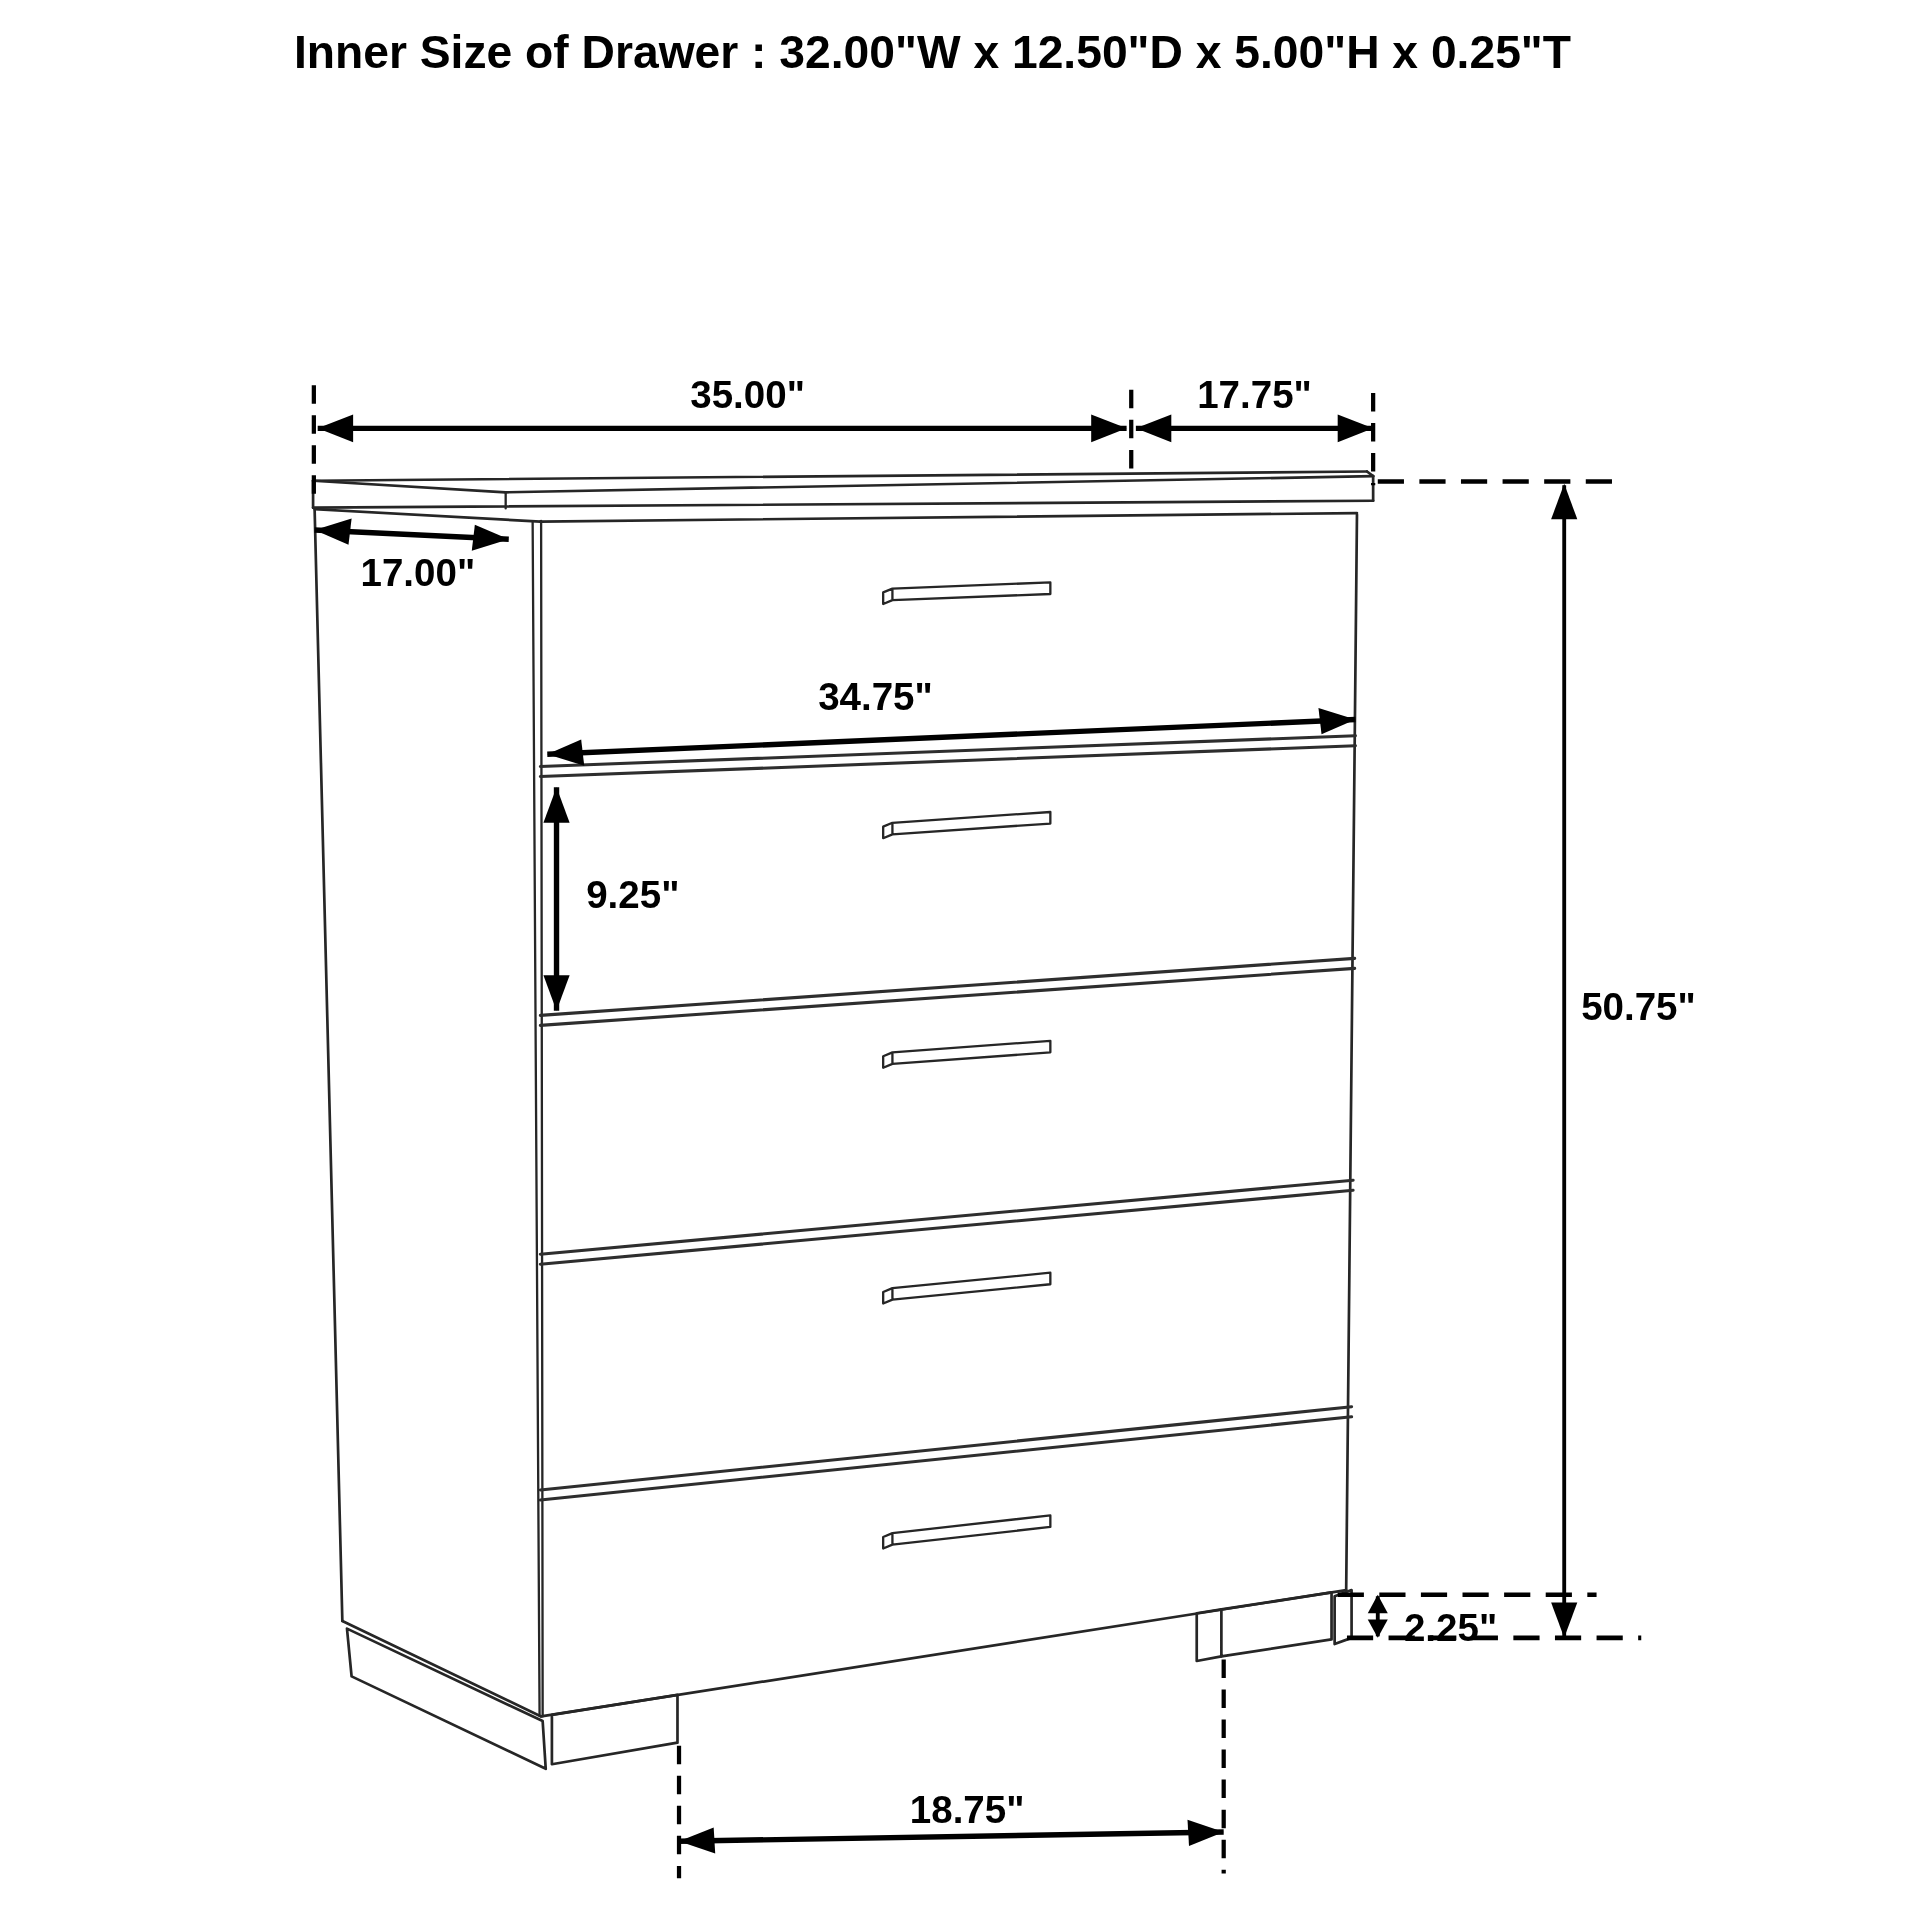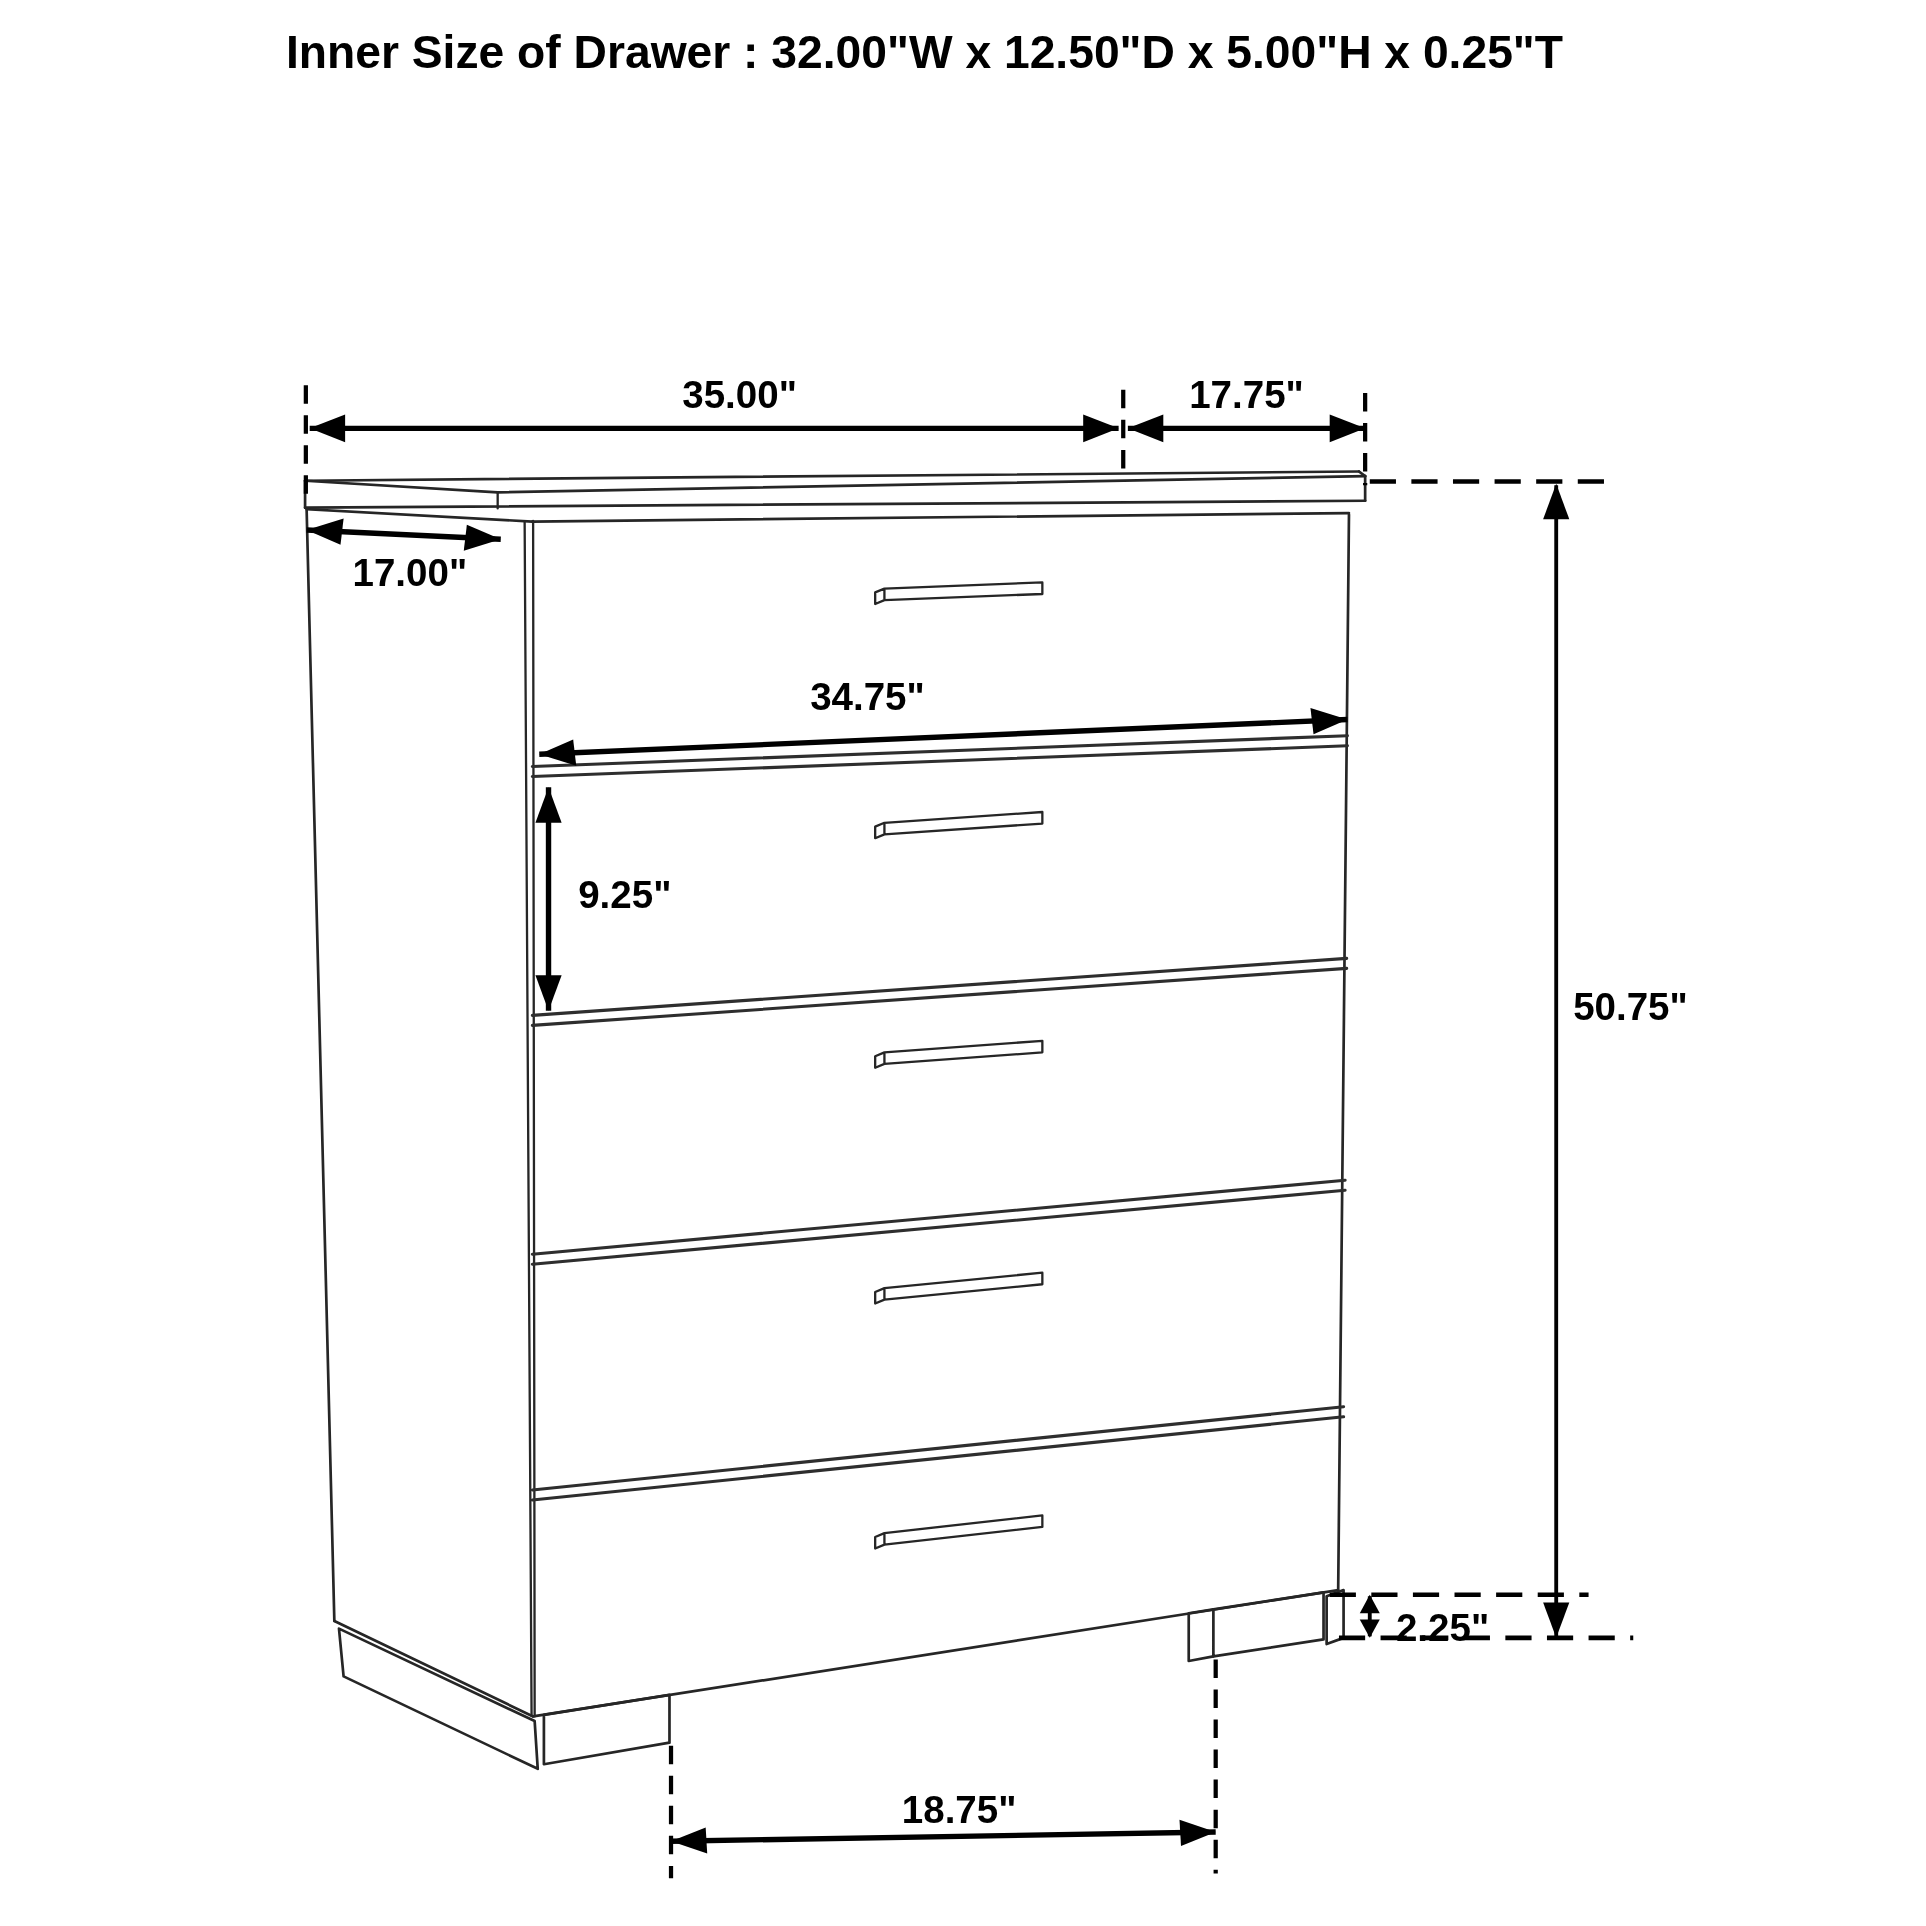--- a/index.html
+++ b/index.html
@@ -8,20 +8,21 @@
     background: #ffffff;
     width: 1926px;
     height: 1926px;
   }
   .stage {
     position: relative;
     width: 1874px;
     height: 1926px;
     background: #ffffff;
     overflow: hidden;
+    margin-left: 8px;
   }
   svg { display: block; }
 
   .ln   { fill: none; stroke: #262626; stroke-width: 3.5; stroke-linejoin: round; stroke-linecap: round; }
   .ln2  { stroke-width: 3; }
   .sep  { fill: none; stroke: #2e2e2e; stroke-width: 4;   stroke-linecap: round; }
   .dim  { fill: none; stroke: #000000; stroke-width: 7;   stroke-linecap: butt; }
   .dimsm{ stroke-width: 5; }
   .ext  { fill: none; stroke: #000000; stroke-width: 5.5; stroke-dasharray: 24 15; stroke-linecap: butt; }
   .exth { fill: none; stroke: #000000; stroke-width: 6;   stroke-dasharray: 34 20; stroke-linecap: butt; }

